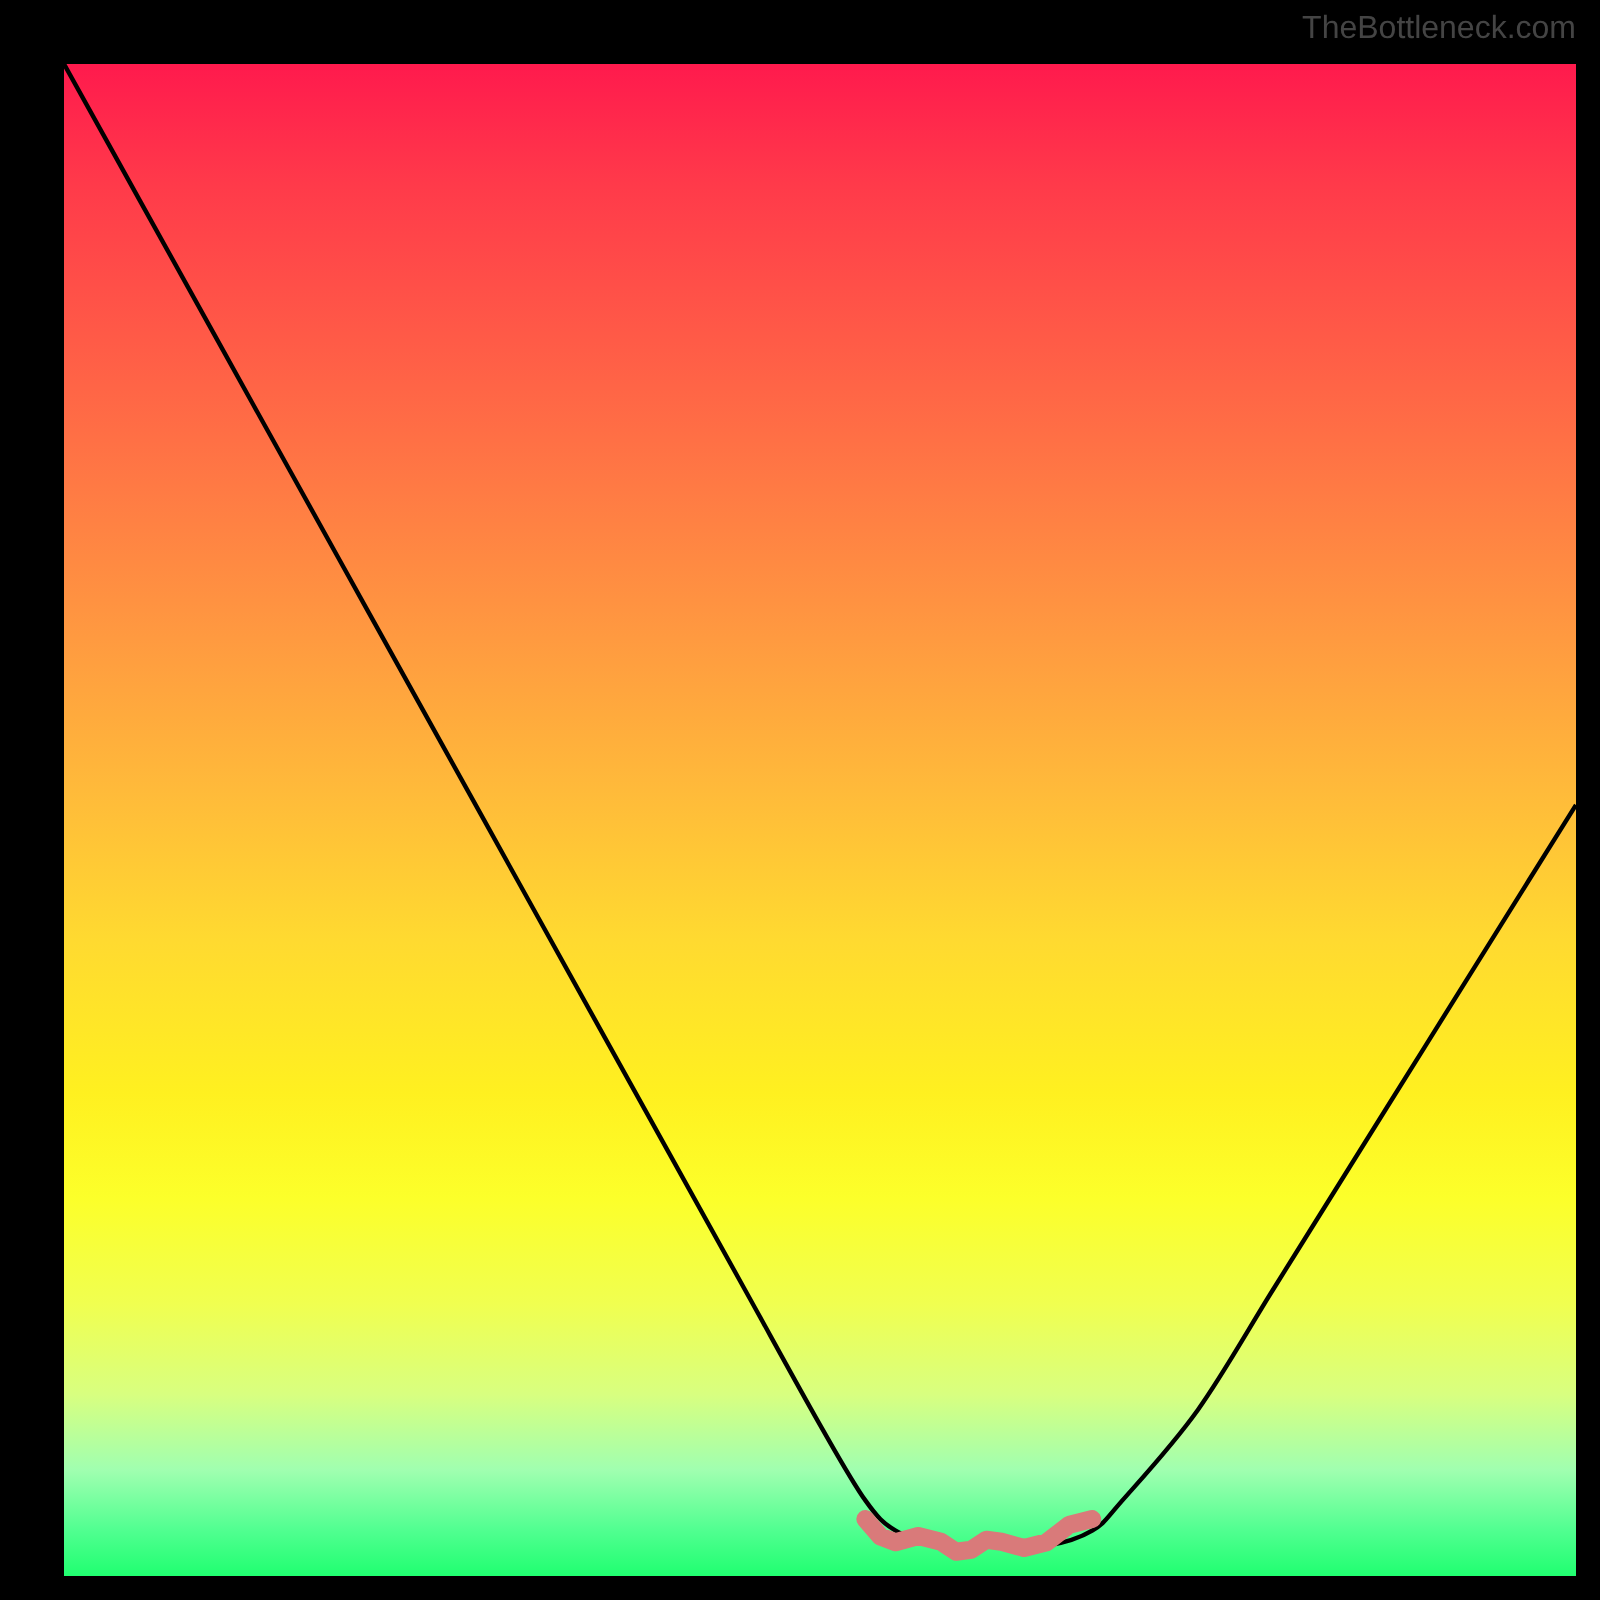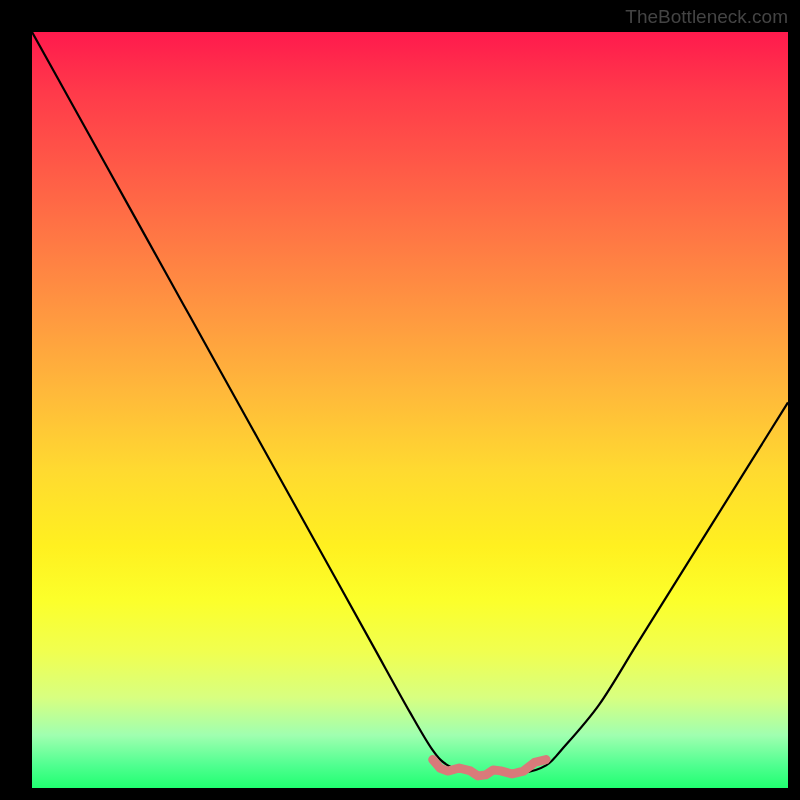--- a/index.html
+++ b/index.html
@@ -9,21 +9,21 @@
     background: #000;
     position: relative;
     overflow: hidden;
     font-family: Arial, sans-serif;
   }
   .watermark {
     position: absolute;
     top: 6px;
     right: 12px;
     color: #444;
-    font-size: 19px;
+    font-size: 16px;
     font-weight: 500;
     z-index: 10;
   }
   .plot-area {
     position: absolute;
     left: 32px;
     top: 32px;
     width: 756px;
     height: 756px;
   }

